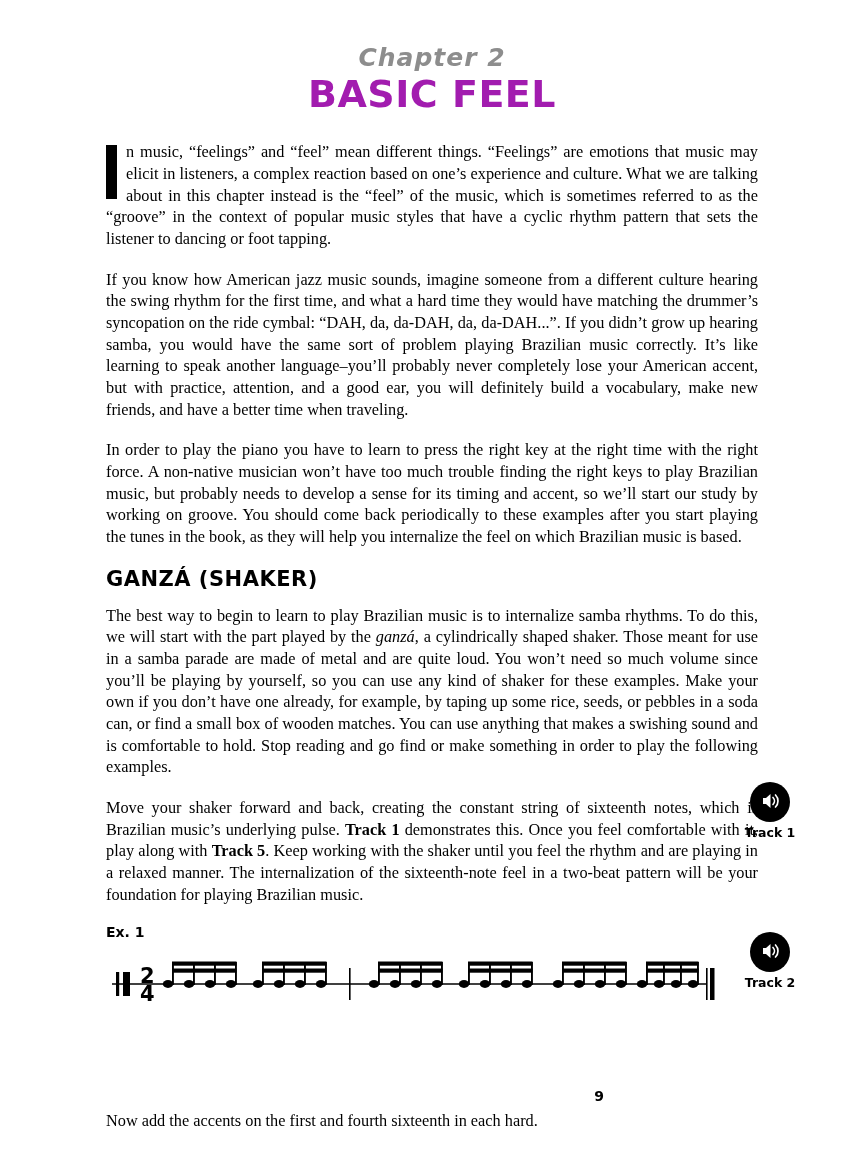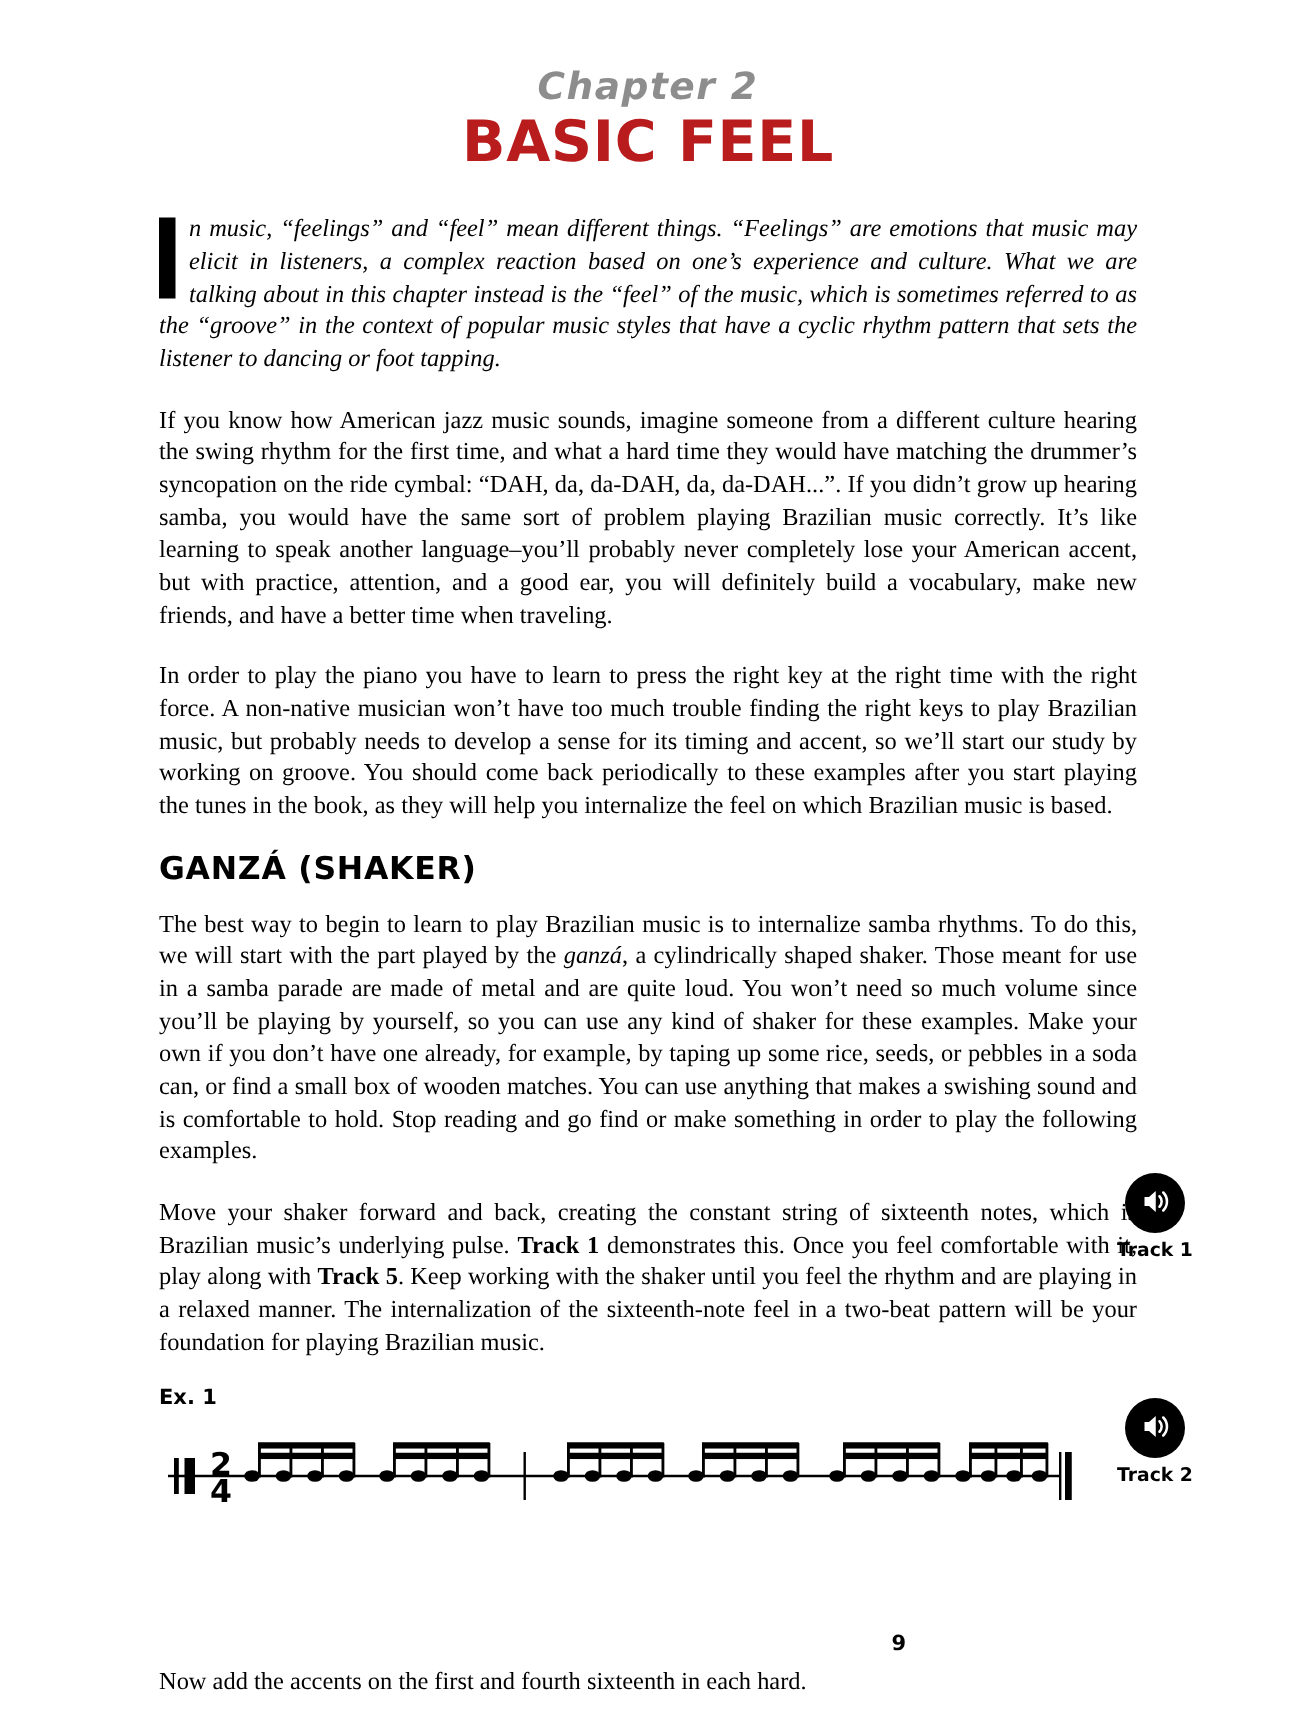--- a/index.html
+++ b/index.html
@@ -40,21 +40,21 @@
     color: #8d8d8d;
     margin: 0 0 2px 0;
     line-height: 1.1;
   }
   .chapter-title {
     text-align: center;
     font-family: "DejaVu Sans", sans-serif;
     font-weight: bold;
     font-size: 38px;
     letter-spacing: 0.5px;
-    color: #b91c1c;
+    color: #a21caf;
     margin: 0 0 26px 0;
     line-height: 1.1;
   }
   .section-heading {
     font-family: "DejaVu Sans", sans-serif;
     font-weight: bold;
     font-size: 21px;
     letter-spacing: 0.5px;
     margin: 16px 0 14px 0;
   }
@@ -62,21 +62,20 @@
   
   p.body {
     font-size: 16.3px;
     line-height: 1.33;
     text-align: justify;
     margin: 0 0 19px 0;
   }
 
   .dropcap-para {
     position: relative;
-    font-style: italic;
   }
   .dropcap {
     float: left;
     width: 11px;
     height: 54px;
     background: #000;
     margin: 4px 9px 0 0;
   }
   em.it { font-style: italic; font-family: Liberation Serif, serif; }
   strong.bd { font-weight: bold; }

